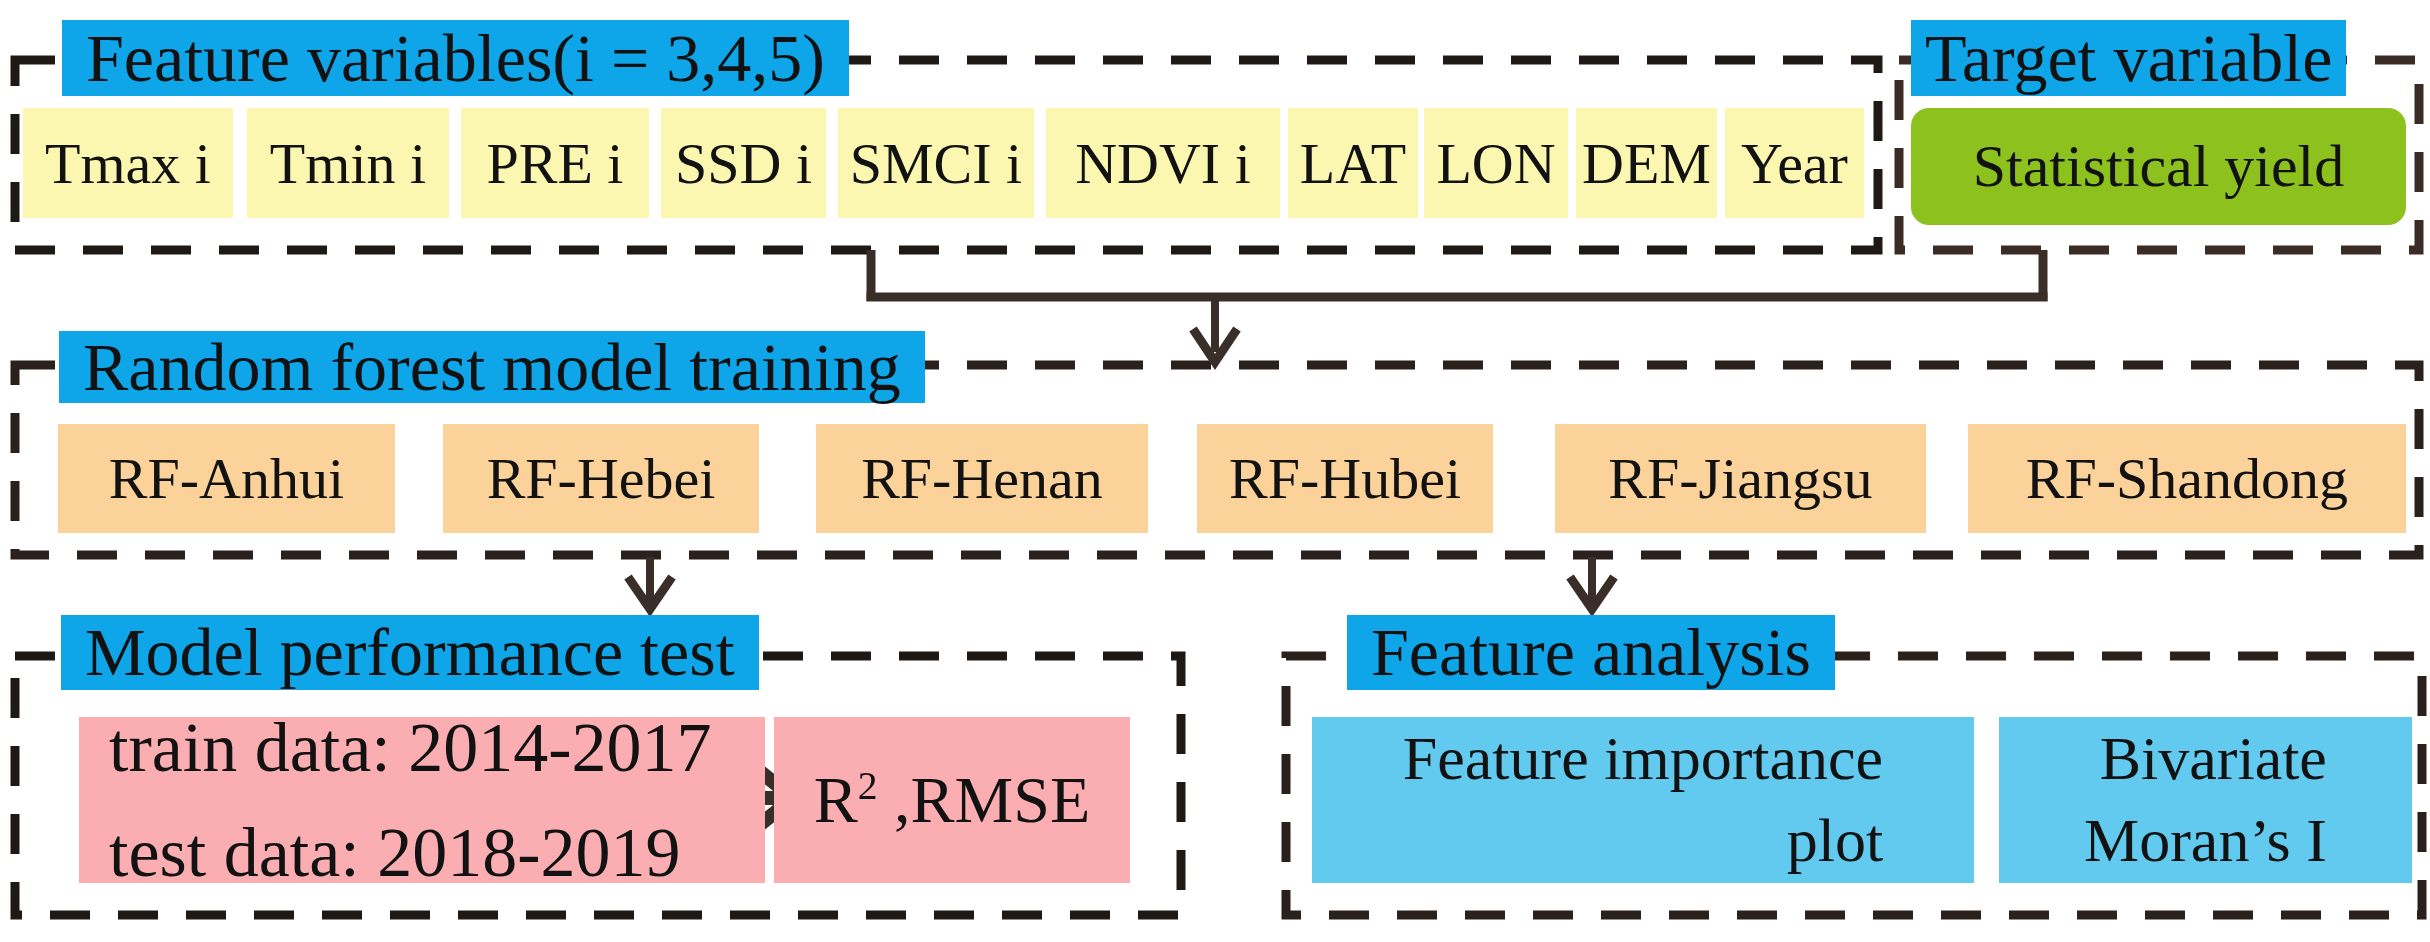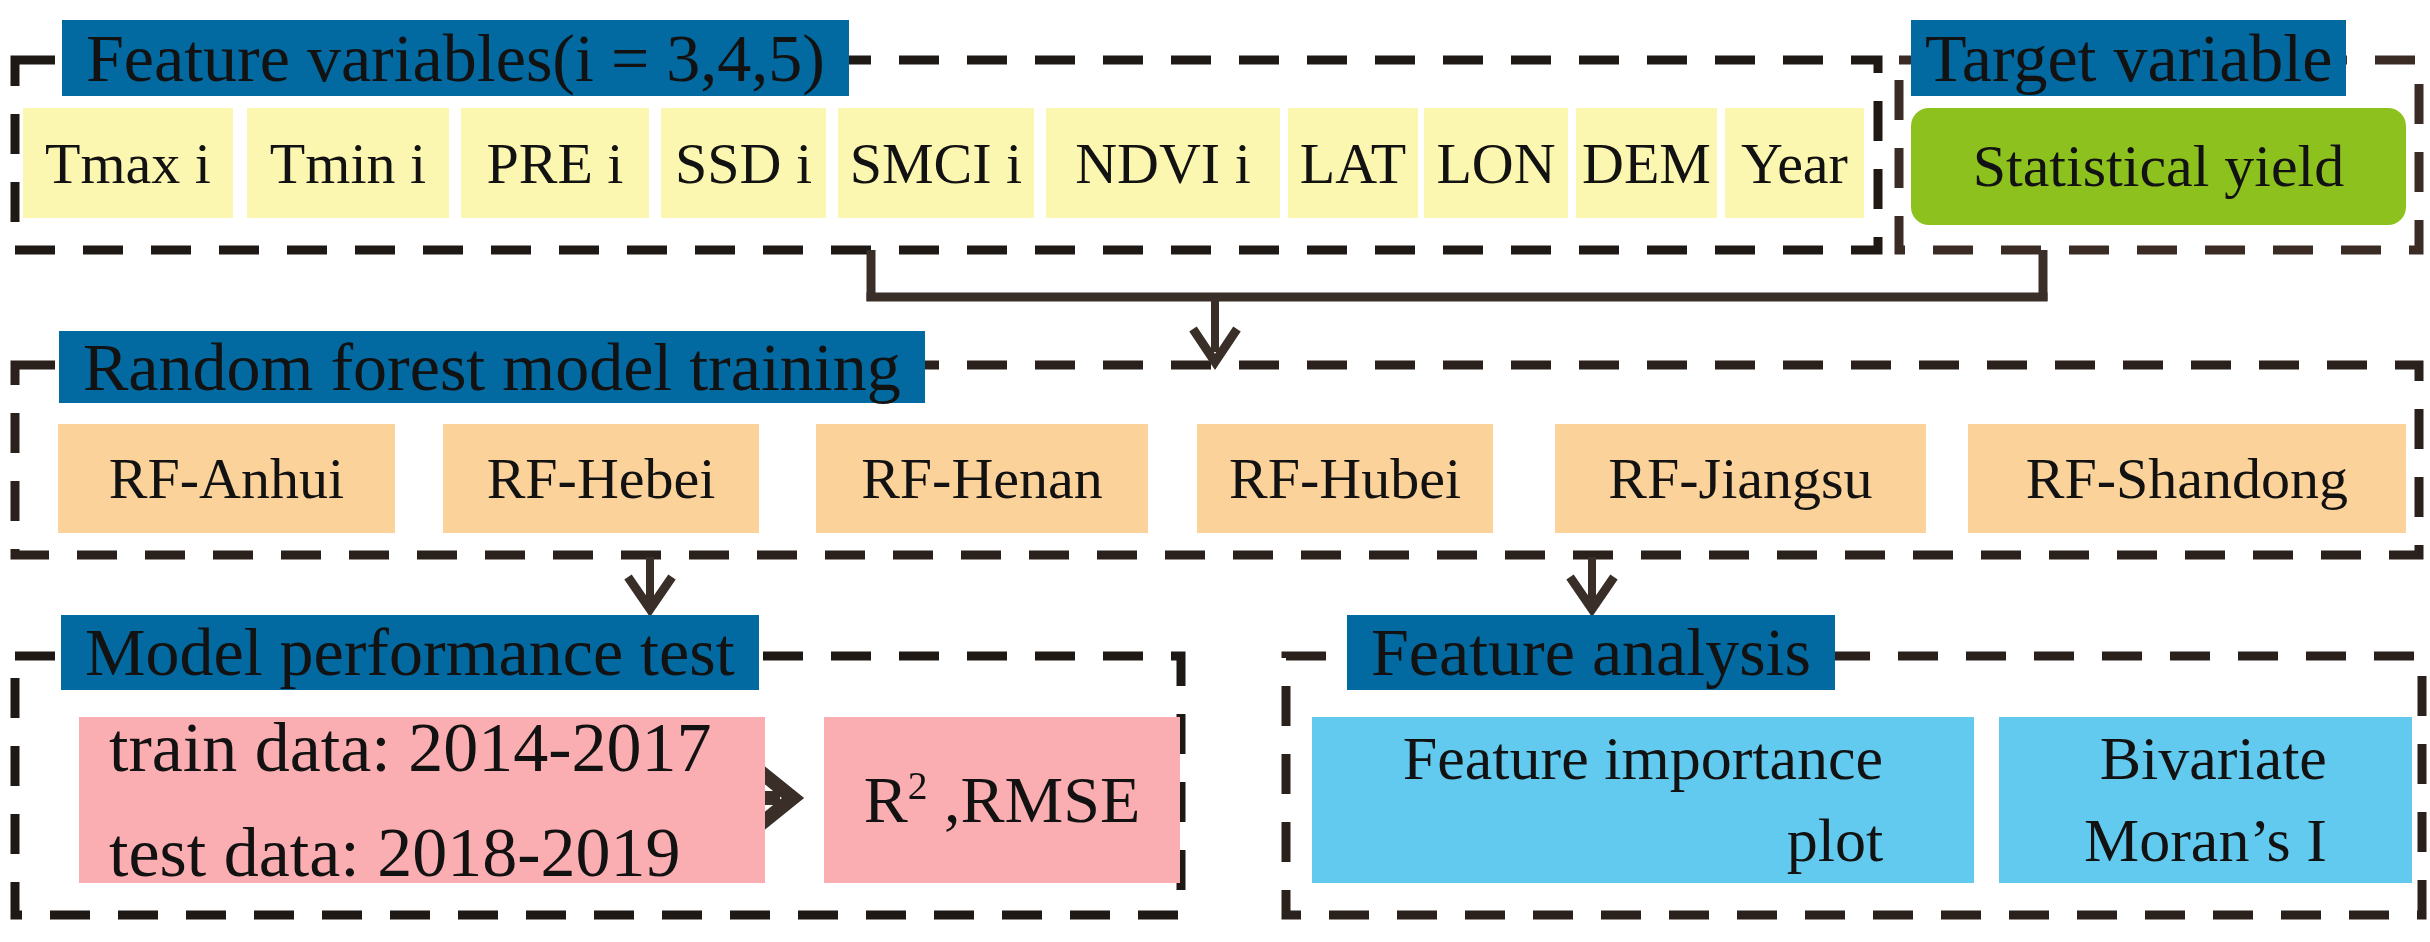--- a/index.html
+++ b/index.html
@@ -17,21 +17,21 @@
     display:flex;align-items:center;justify-content:center;
     text-align:right;white-space:nowrap;
   }
   .yellow{background:#fbf7b0;top:108px;height:110px;font-size:58px;}
   .green{background:#8dc21e;font-size:60px;border-radius:18px;}
   .orange{background:#fad29a;top:424px;height:109px;font-size:58px;}
   .pink{background:#fbaeb2;top:717px;height:166px;}
   .blue{background:#62caee;top:717px;height:166px;font-size:62px;line-height:1.32;white-space:normal;}
   .hdr{
     position:absolute;z-index:3;
-    background:#0369a1;
+    background:#0ea5e9;
     font-size:68px;
     padding:0 24px;
     display:flex;align-items:center;
     white-space:nowrap;
   }
   .split-text{
     font-size:70px;line-height:1.5;text-align:left;
     justify-content:flex-start;padding-left:30px;white-space:normal;
   }
   .metrics{font-size:66px;white-space:pre;}
@@ -135,21 +135,21 @@
 
   <div class="hdr" style="left:61px;top:615px;height:75px;">
     <span>Model performance test</span>
   </div>
   <div class="box pink split-text" style="left:79px;width:656px;">
     <span class="twoline">
       <span class="twoline">train data: 2014-2017</span>
       <span class="twoline">test data: 2018-2019</span>
     </span>
   </div>
-  <div class="box pink metrics" style="left:824px;width:356px;">
+  <div class="box pink metrics" style="left:774px;width:356px;">
     <span><span>R</span><sup>2</sup><span> ,RMSE</span></span>
   </div>
 
   <div class="hdr" style="left:1347px;top:615px;height:75px;">
     <span>Feature analysis</span>
   </div>
   <div class="box blue" style="left:1312px;width:662px;">
     <span class="twoline">
       <span class="twoline">Feature importance</span>
       <span class="twoline">plot</span>

